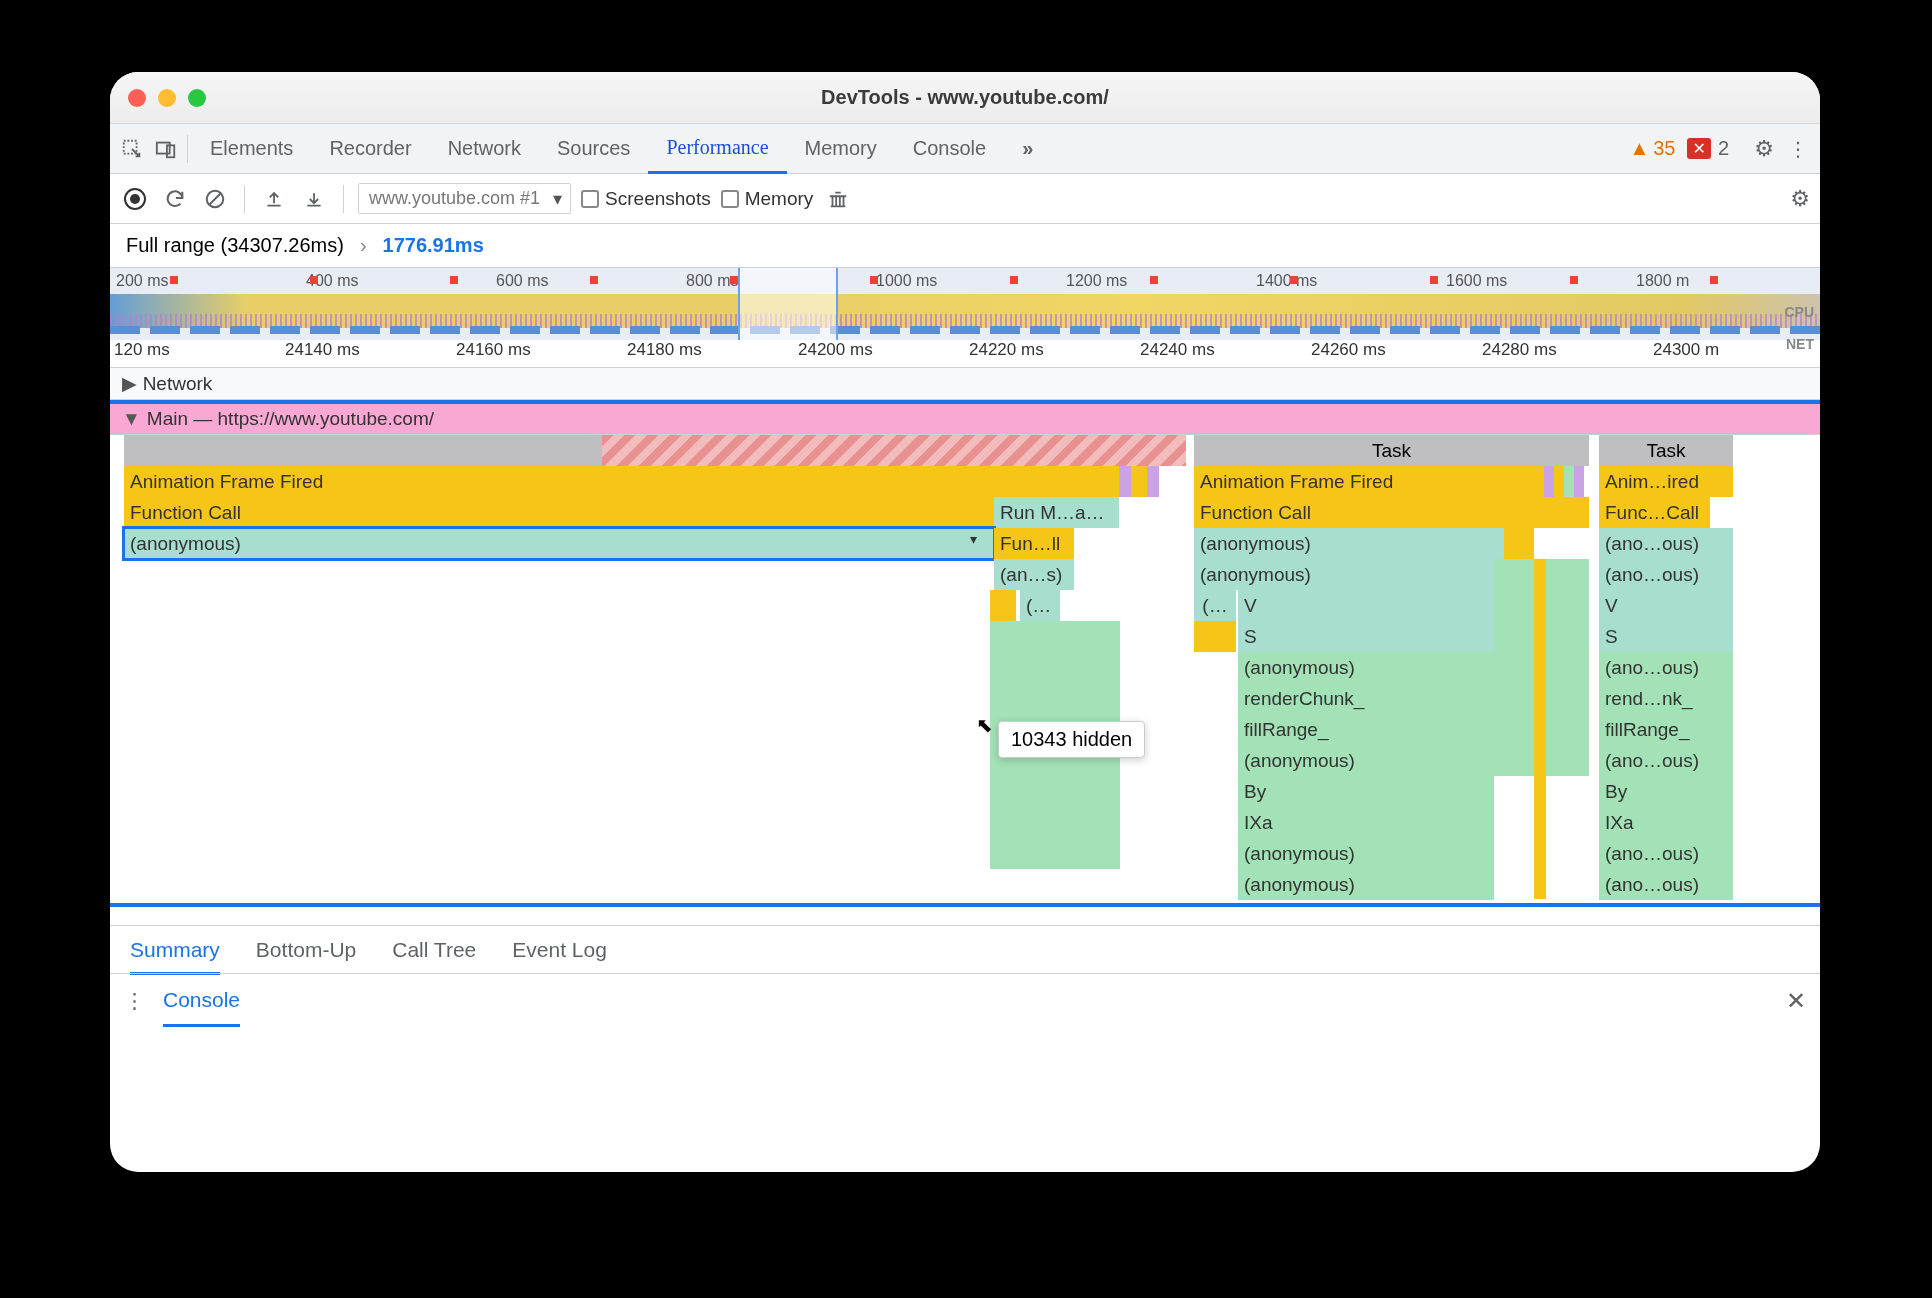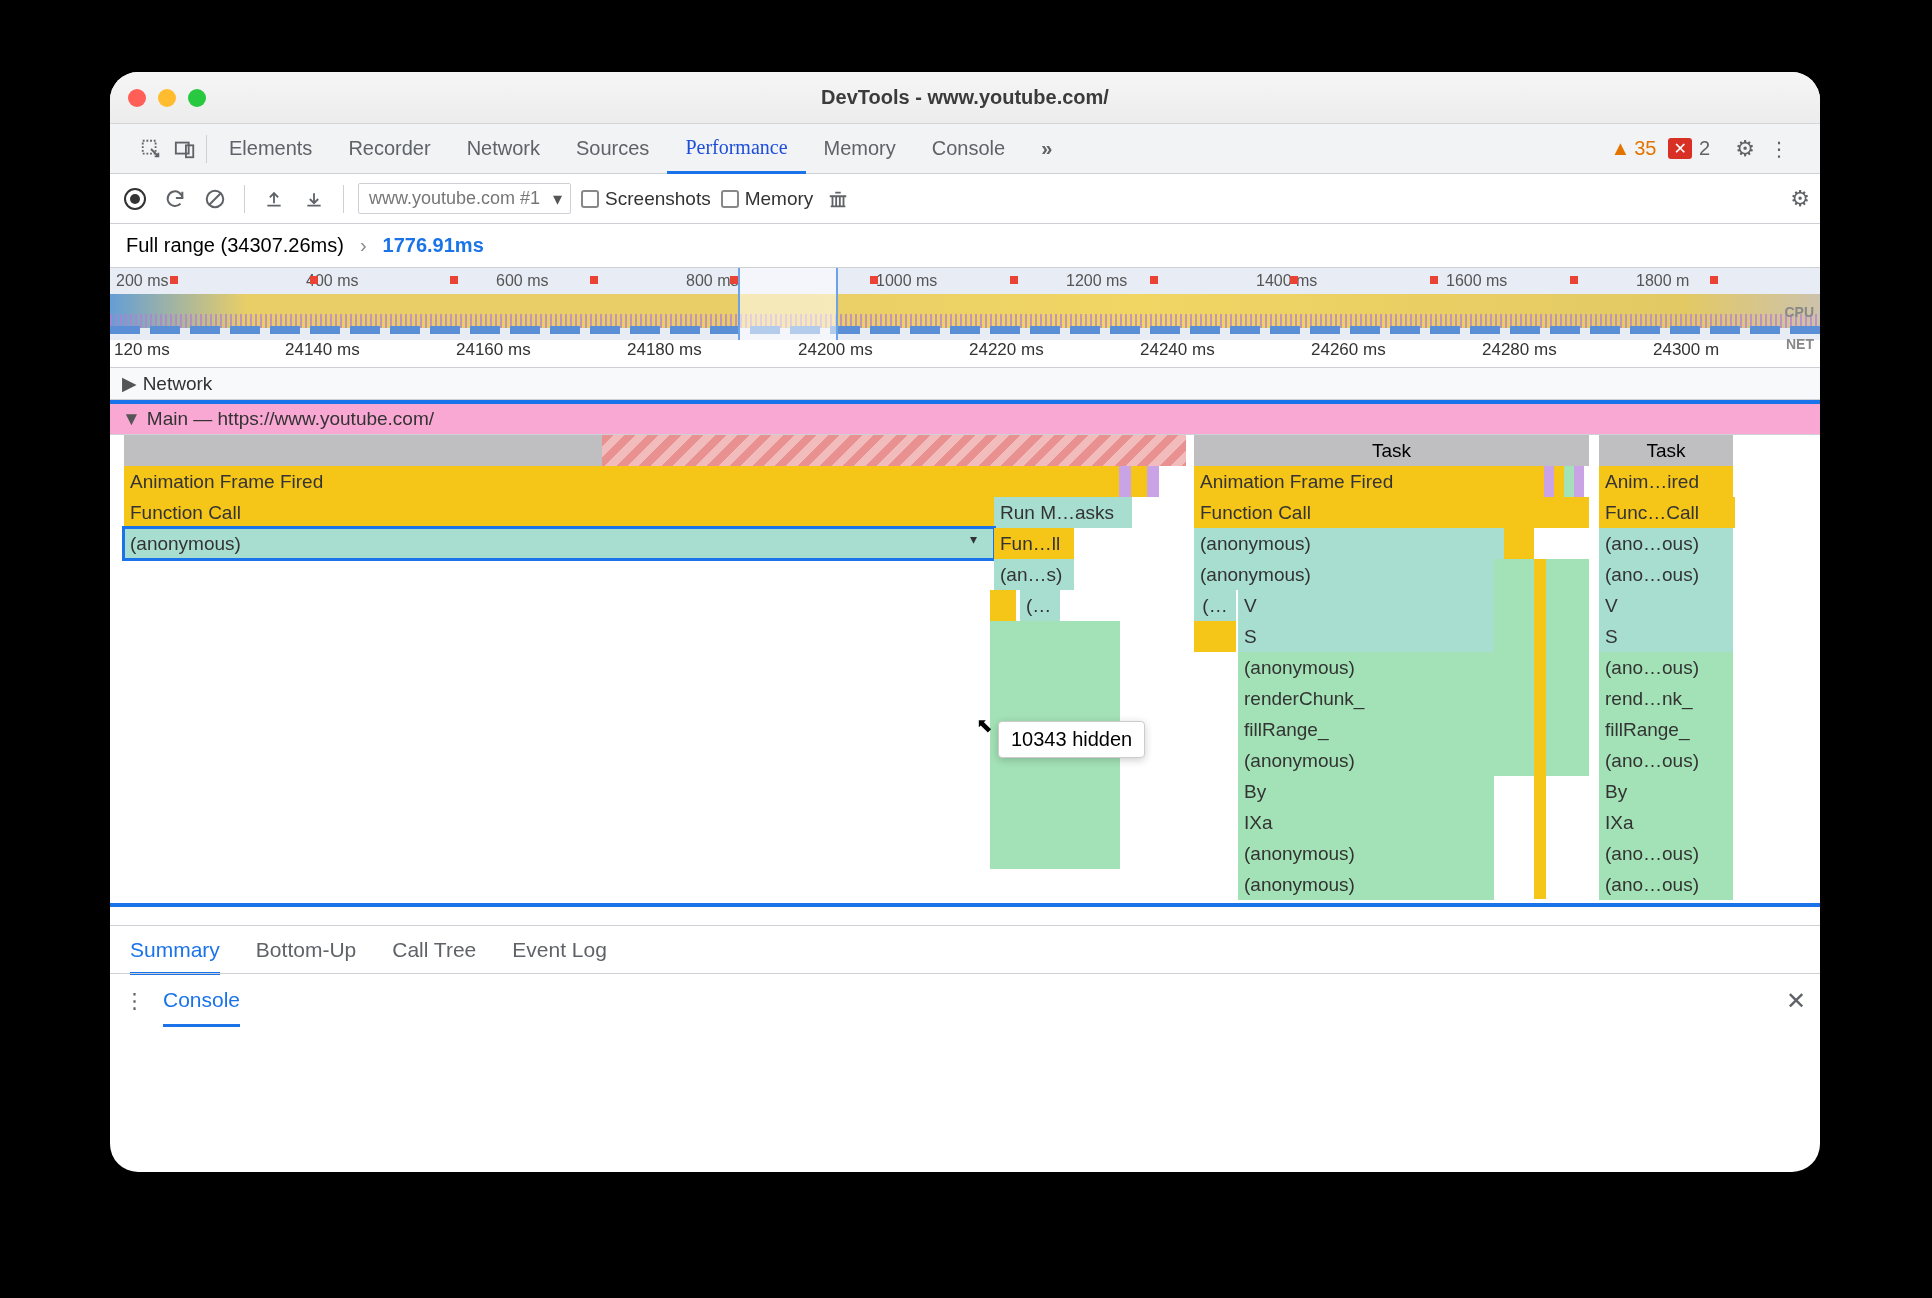--- a/index.html
+++ b/index.html
@@ -4,21 +4,21 @@
 <style>
   * { box-sizing: border-box; margin: 0; padding: 0; font-family: -apple-system, BlinkMacSystemFont, "Segoe UI", Helvetica, Arial, sans
 -serif; }
   body { background: #000; width: 1932px; height: 1298px; position: relative; }
   .window { position: absolute; left: 110px; top: 72px; width: 1710px; height: 1100px; background: #fff; border-radius: 28px; overflow: hidden; box-shadow: 0 10px 40px rgba(0,0,0,.4); display:flex; flex-direction:column; }
   .titlebar { height: 52px; background: linear-gradient(#f6f6f6,#ececec); display:flex; align-items:center; padding: 0 18px; border-bottom:1px solid #d5d5d5; position:relative;}
   .traffic { display:flex; gap:12px; }
   .tl { width:18px; height:18px; border-radius:50%; }
   .tl.r{background:#ff5f57;} .tl.y{background:#febc2e;} .tl.g{background:#28c840;}
   .title { position:absolute; left:0; right:0; text-align:center; font-size:20px; font-weight:600; color:#3b3b3b; pointer-events:none;}
-  .tabs { height: 50px; background:#f1f3f4; border-bottom:1px solid #cdd1d5; display:flex; align-items:center; padding:0 24px; font-size:20px; color:#5f6368;}
+  .tabs { height: 50px; background:#f1f3f4; border-bottom:1px solid #cdd1d5; display:flex; align-items:center; padding:0 5px; font-size:20px; color:#5f6368;}
   .tabs .icn { width:34px; height:34px; display:flex; align-items:center; justify-content:center; color:#5f6368;}
   .tabs .tab { padding: 0 18px; height:100%; display:flex; align-items:center; cursor:pointer;}
   .tabs .tab.active { color:#1d4ed8; border-bottom:3px solid #1a73e8; margin-bottom:-1px;font-family:Liberation Serif, serif;}
   .tabs .spacer{flex:1;}
   .warn{color:#e37400; display:flex; align-items:center; gap:4px; font-size:20px; margin-right:12px;}
   .err{color:#fff; background:#d93025; border-radius:3px; font-size:16px; padding:1px 5px; margin-right:3px;}
   .errwrap{display:flex;align-items:center;gap:4px;color:#5f6368;font-size:20px;margin-right:18px;}
   .toolbar{height:50px; border-bottom:1px solid #cdd1d5; display:flex; align-items:center; padding:0 10px; gap:10px; font-size:19px; color:#333;}
   .toolbar .btn{width:30px;height:30px;display:flex;align-items:center;justify-content:center;color:#5f6368;border-radius:4px;}
   .rec{width:22px;height:22px;border:2px solid #333;border-radius:50%;position:relative;}
@@ -194,21 +194,21 @@
   <div class="trackhead" style="background:#f9a8d4"><span class="tri">▼</span><span>Main — https://www.youtube.com/</span></div>
 
   <div class="flame">
 
     <div class="row task taskwarn" style="left:14px;top:0;width:1062px">Task</div>
     <div class="row yellow" style="left:14px;top:31px;width:995px">Animation Frame Fired</div>
     <div class="stripe purple" style="left:1009px;top:31px;height:31px;width:12px"></div>
     <div class="stripe yellow" style="left:1021px;top:31px;height:31px;width:16px"></div>
     <div class="stripe purple" style="left:1037px;top:31px;height:31px;width:12px"></div>
     <div class="row yellow" style="left:14px;top:62px;width:870px">Function Call</div>
-    <div class="row teal" style="left:884px;top:62px;width:138px">Run M…asks</div>
+    <div class="row teal" style="left:884px;top:62px;width:125px">Run M…asks</div>
     <div class="row teal selbox" style="left:14px;top:93px;width:870px">(anonymous)</div>
     <div style="position:absolute;left:860px;top:96px;color:#333;font-size:14px">▾</div>
     <div class="row yellow" style="left:884px;top:93px;width:80px">Fun…ll</div>
     <div class="row teal" style="left:884px;top:124px;width:80px">(an…s)</div>
     <div class="row teal" style="left:910px;top:155px;width:40px">(…</div>
 
     <div class="row green" style="left:880px;top:186px;width:130px"></div>
     <div class="row green" style="left:880px;top:217px;width:130px"></div>
     <div class="row green" style="left:880px;top:248px;width:130px"></div>
     <div class="row green" style="left:880px;top:279px;width:130px"></div>
@@ -246,21 +246,21 @@
     <div class="row green" style="left:1384px;top:155px;width:95px"></div>
     <div class="row green" style="left:1384px;top:186px;width:95px"></div>
     <div class="row green" style="left:1384px;top:217px;width:95px"></div>
     <div class="row green" style="left:1384px;top:248px;width:95px"></div>
     <div class="row green" style="left:1384px;top:279px;width:95px"></div>
     <div class="row green" style="left:1384px;top:310px;width:95px"></div>
     <div class="row yellow" style="left:1424px;top:124px;width:10px;height:340px"></div>
 
     <div class="row task" style="left:1489px;top:0;width:134px">Task</div>
     <div class="row yellow" style="left:1489px;top:31px;width:134px">Anim…ired</div>
-    <div class="row yellow" style="left:1489px;top:62px;width:136px">Func…Call</div>
+    <div class="row yellow" style="left:1489px;top:62px;width:111px">Func…Call</div>
     <div class="row teal" style="left:1489px;top:93px;width:134px">(ano…ous)</div>
     <div class="row teal" style="left:1489px;top:124px;width:134px">(ano…ous)</div>
     <div class="row teal" style="left:1489px;top:155px;width:134px">V</div>
     <div class="row teal" style="left:1489px;top:186px;width:134px">S</div>
     <div class="row green" style="left:1489px;top:217px;width:134px">(ano…ous)</div>
     <div class="row green" style="left:1489px;top:248px;width:134px">rend…nk_</div>
     <div class="row green" style="left:1489px;top:279px;width:134px">fillRange_</div>
     <div class="row green" style="left:1489px;top:310px;width:134px">(ano…ous)</div>
     <div class="row green" style="left:1489px;top:341px;width:134px">By</div>
     <div class="row green" style="left:1489px;top:372px;width:134px">IXa</div>

